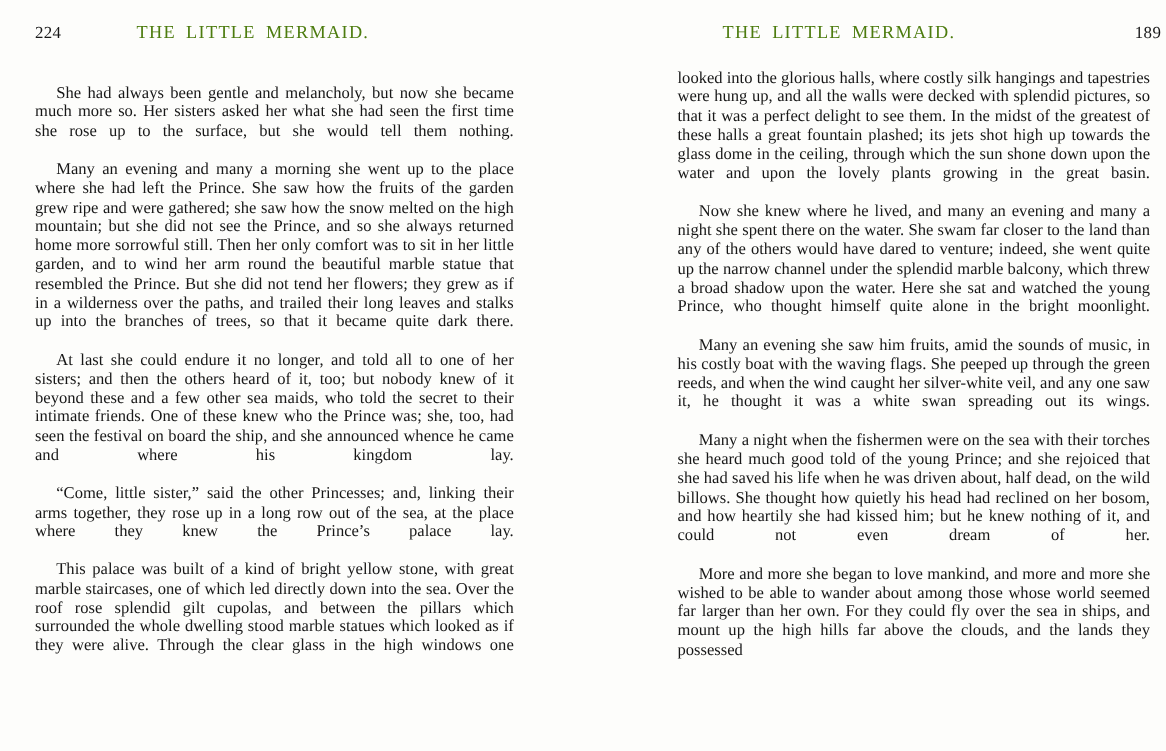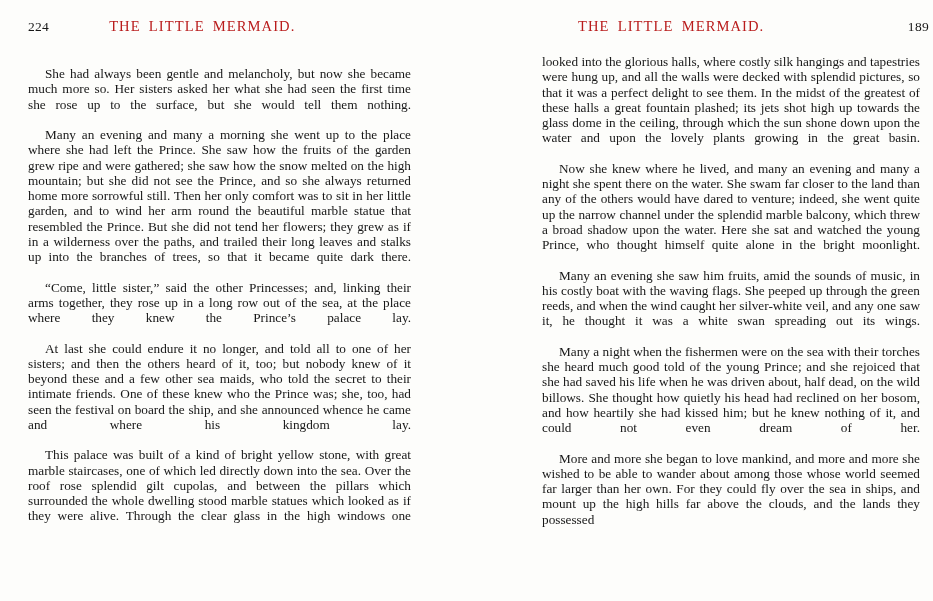--- a/index.html
+++ b/index.html
@@ -41,21 +41,21 @@
     white-space: nowrap;
   }
   .running-head .folio {
     font-size: 13.5px;
     letter-spacing: 0.3px;
     color: #171717;
   }
   .running-head .title {
     font-size: 14.6px;
     letter-spacing: 1.05px;
-    color: #b91c1c;
+    color: #4d7c0f;
     word-spacing: 3.5px;
   }
   
   .page-half.left .running-head .folio  { margin-right: 60px; }
   .page-half.left  .running-head .title { }
   
   .page-half.right .running-head { justify-content: space-between; }
   .page-half.right .running-head .title { margin-left: 36px; }
   .page-half.right .running-head .folio { margin-left: auto; padding-right: 4px; }
 
@@ -102,22 +102,22 @@
     <div class="page-half left">
 
       <div class="running-head">
         <span class="folio">224</span>
         <span class="title">THE LITTLE MERMAID.</span>
       </div>
 
       <div class="column">
         <p class="para">She had always been gentle and melancholy, but now she became much more so.  Her sisters asked her what she had seen the first time she rose up to the surface, but she would tell them nothing.</p>
         <p class="para">Many an evening and many a morning she went up to the place where she had left the Prince.  She saw how the fruits of the garden grew ripe and were gathered; she saw how the snow melted on the high mountain; but she did not see the Prince, and so she always returned home more sorrowful still.  Then her only comfort was to sit in her little garden, and to wind her arm round the beautiful marble statue that resembled the Prince.  But she did not tend her flowers; they grew as if in a wilderness over the paths, and trailed their long leaves and stalks up into the branches of trees, so that it became quite dark there.</p>
+        <p class="para">At last she could endure it no longer, and told all to one of her sisters; and then the others heard of it, too; but nobody knew of it beyond these and a few other sea maids, who told the secret to their intimate friends. One of these knew who the Prince was; she, too, had seen the festival on board the ship, and she announced whence he came and where his kingdom lay.</p>
         <p class="para">“Come, little sister,” said the other Princesses; and, linking their arms together, they rose up in a long row out of the sea, at the place where they knew the Prince’s palace lay.</p>
-        <p class="para">At last she could endure it no longer, and told all to one of her sisters; and then the others heard of it, too; but nobody knew of it beyond these and a few other sea maids, who told the secret to their intimate friends. One of these knew who the Prince was; she, too, had seen the festival on board the ship, and she announced whence he came and where his kingdom lay.</p>
         <p class="para">This palace was built of a kind of bright yellow stone, with great marble staircases, one of which led directly down into the sea.  Over the roof rose splendid gilt cupolas, and between the pillars which surrounded the whole dwelling stood marble statues which looked as if they were alive.  Through the clear glass in the high windows one</p>
       </div>
 
     </div>
 
     <div class="page-half right">
 
       <div class="running-head">
         <span class="title">THE LITTLE MERMAID.</span>
         <span class="folio">189</span>

